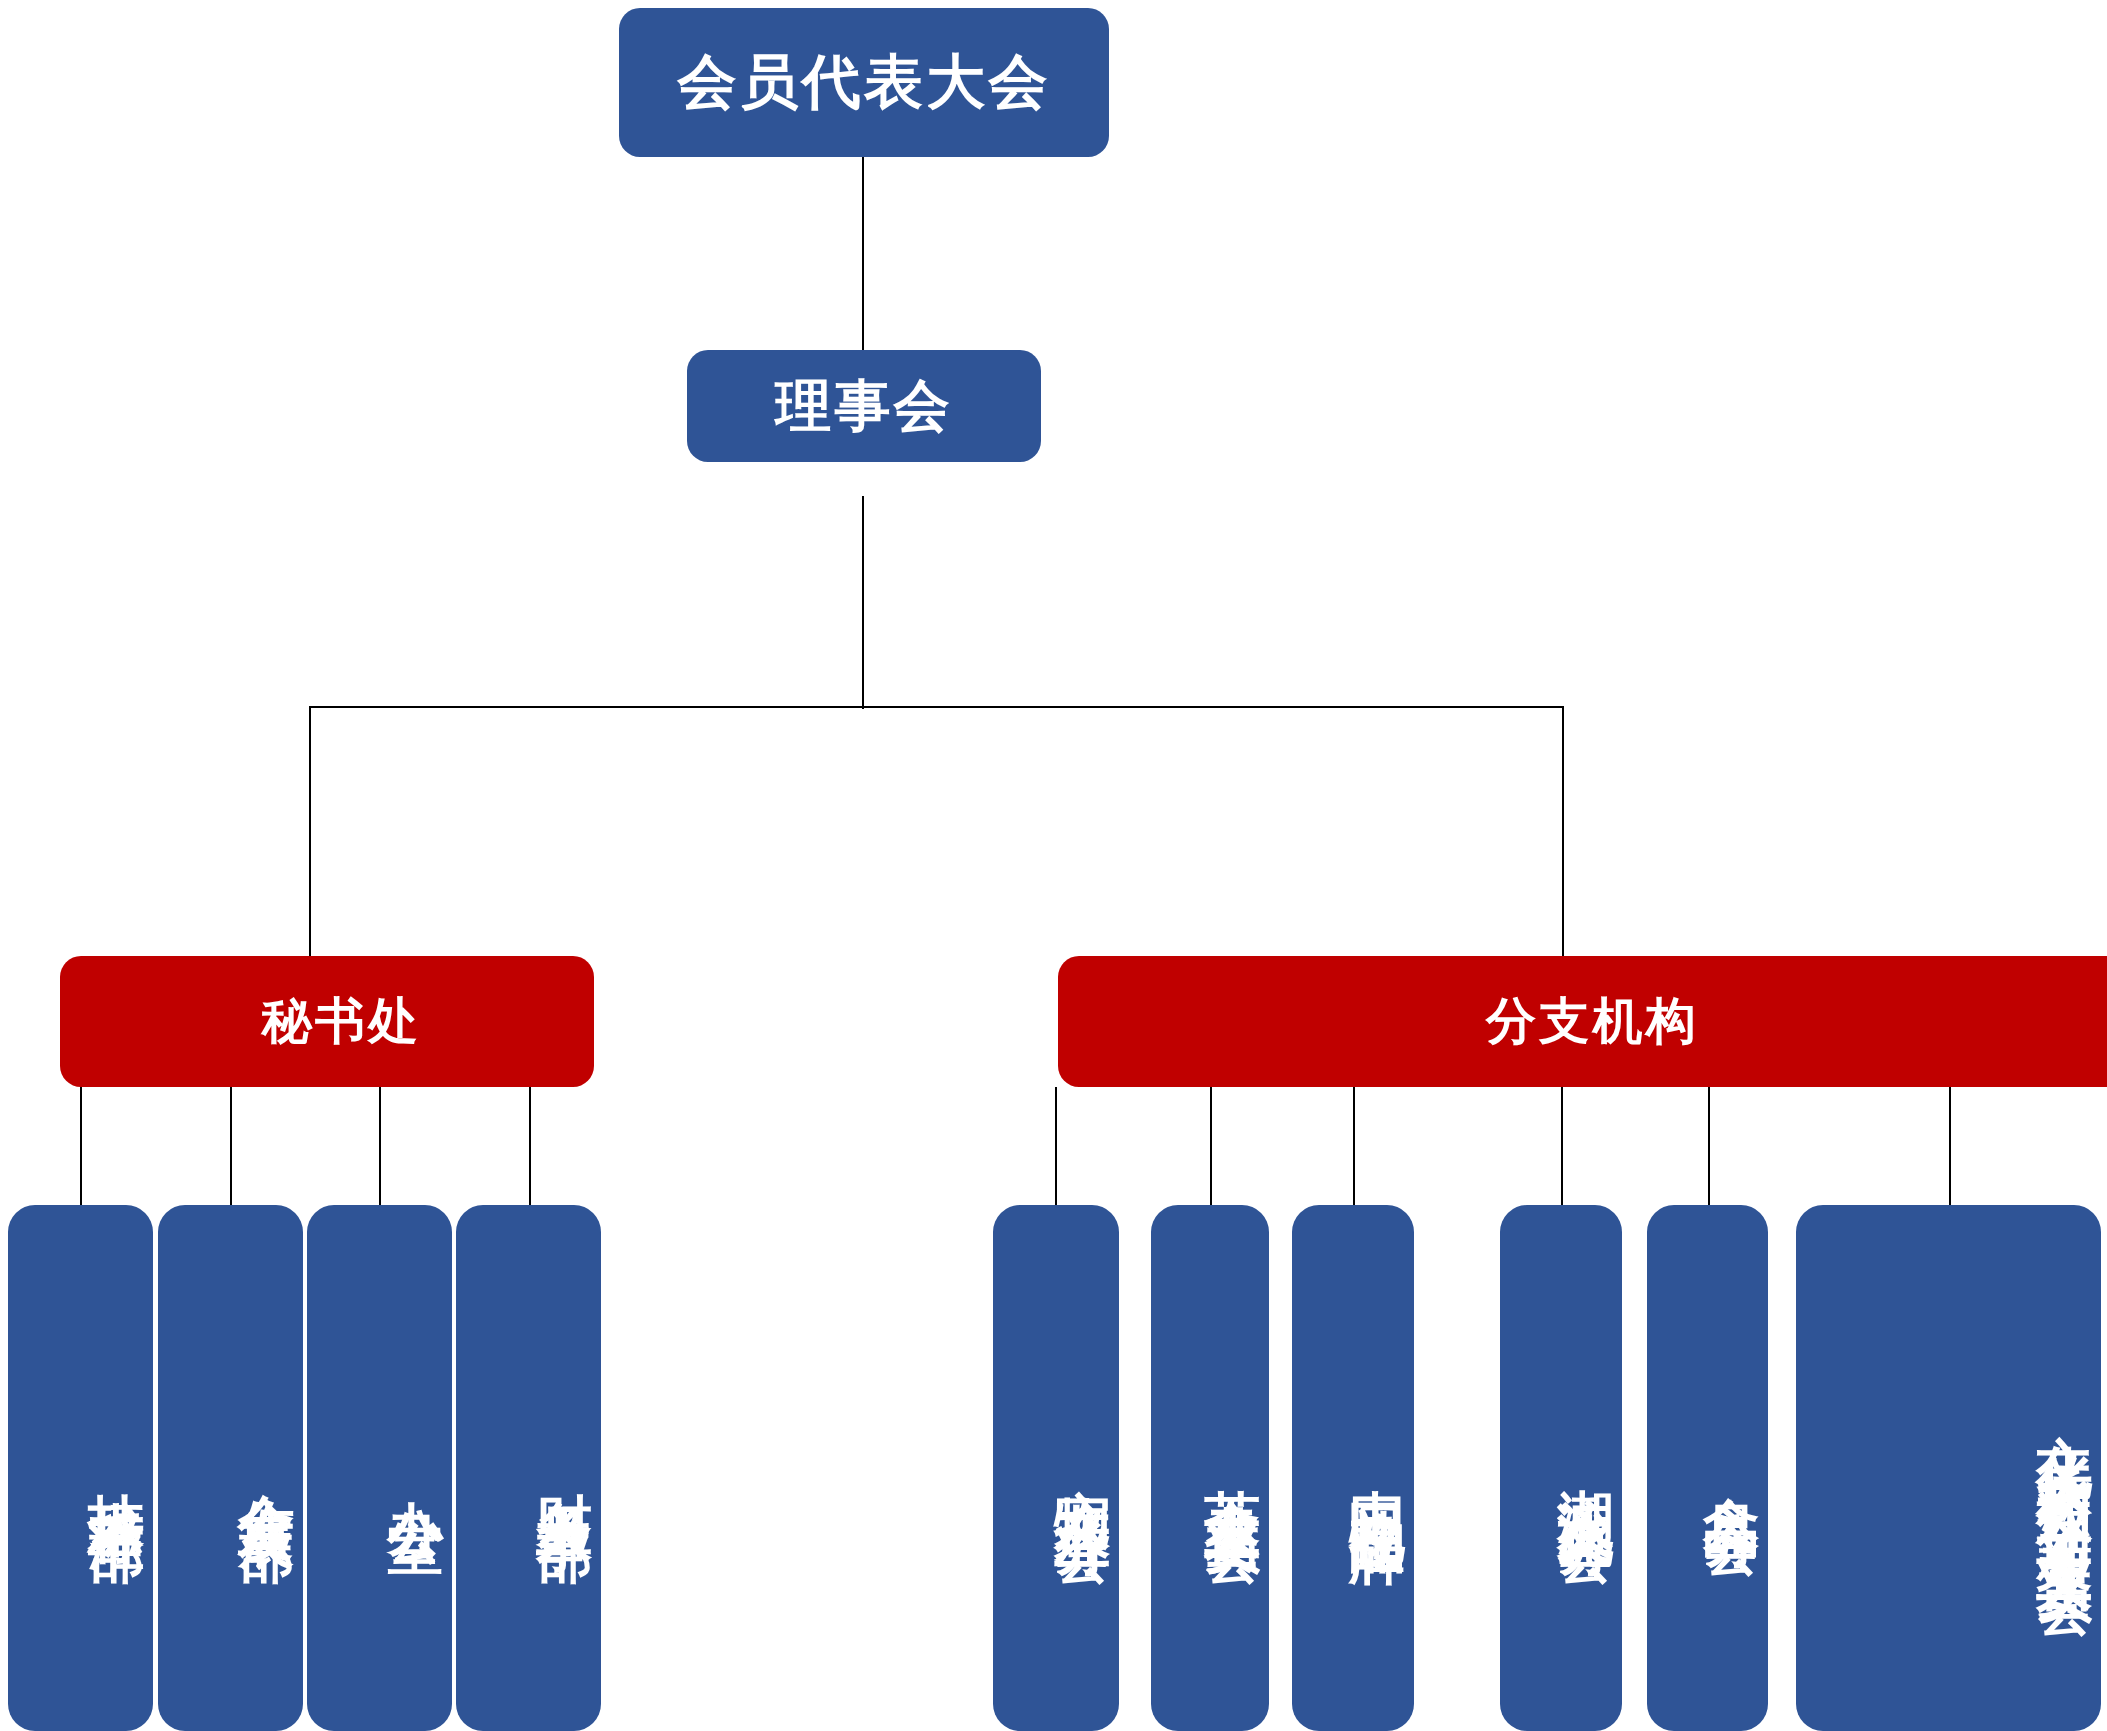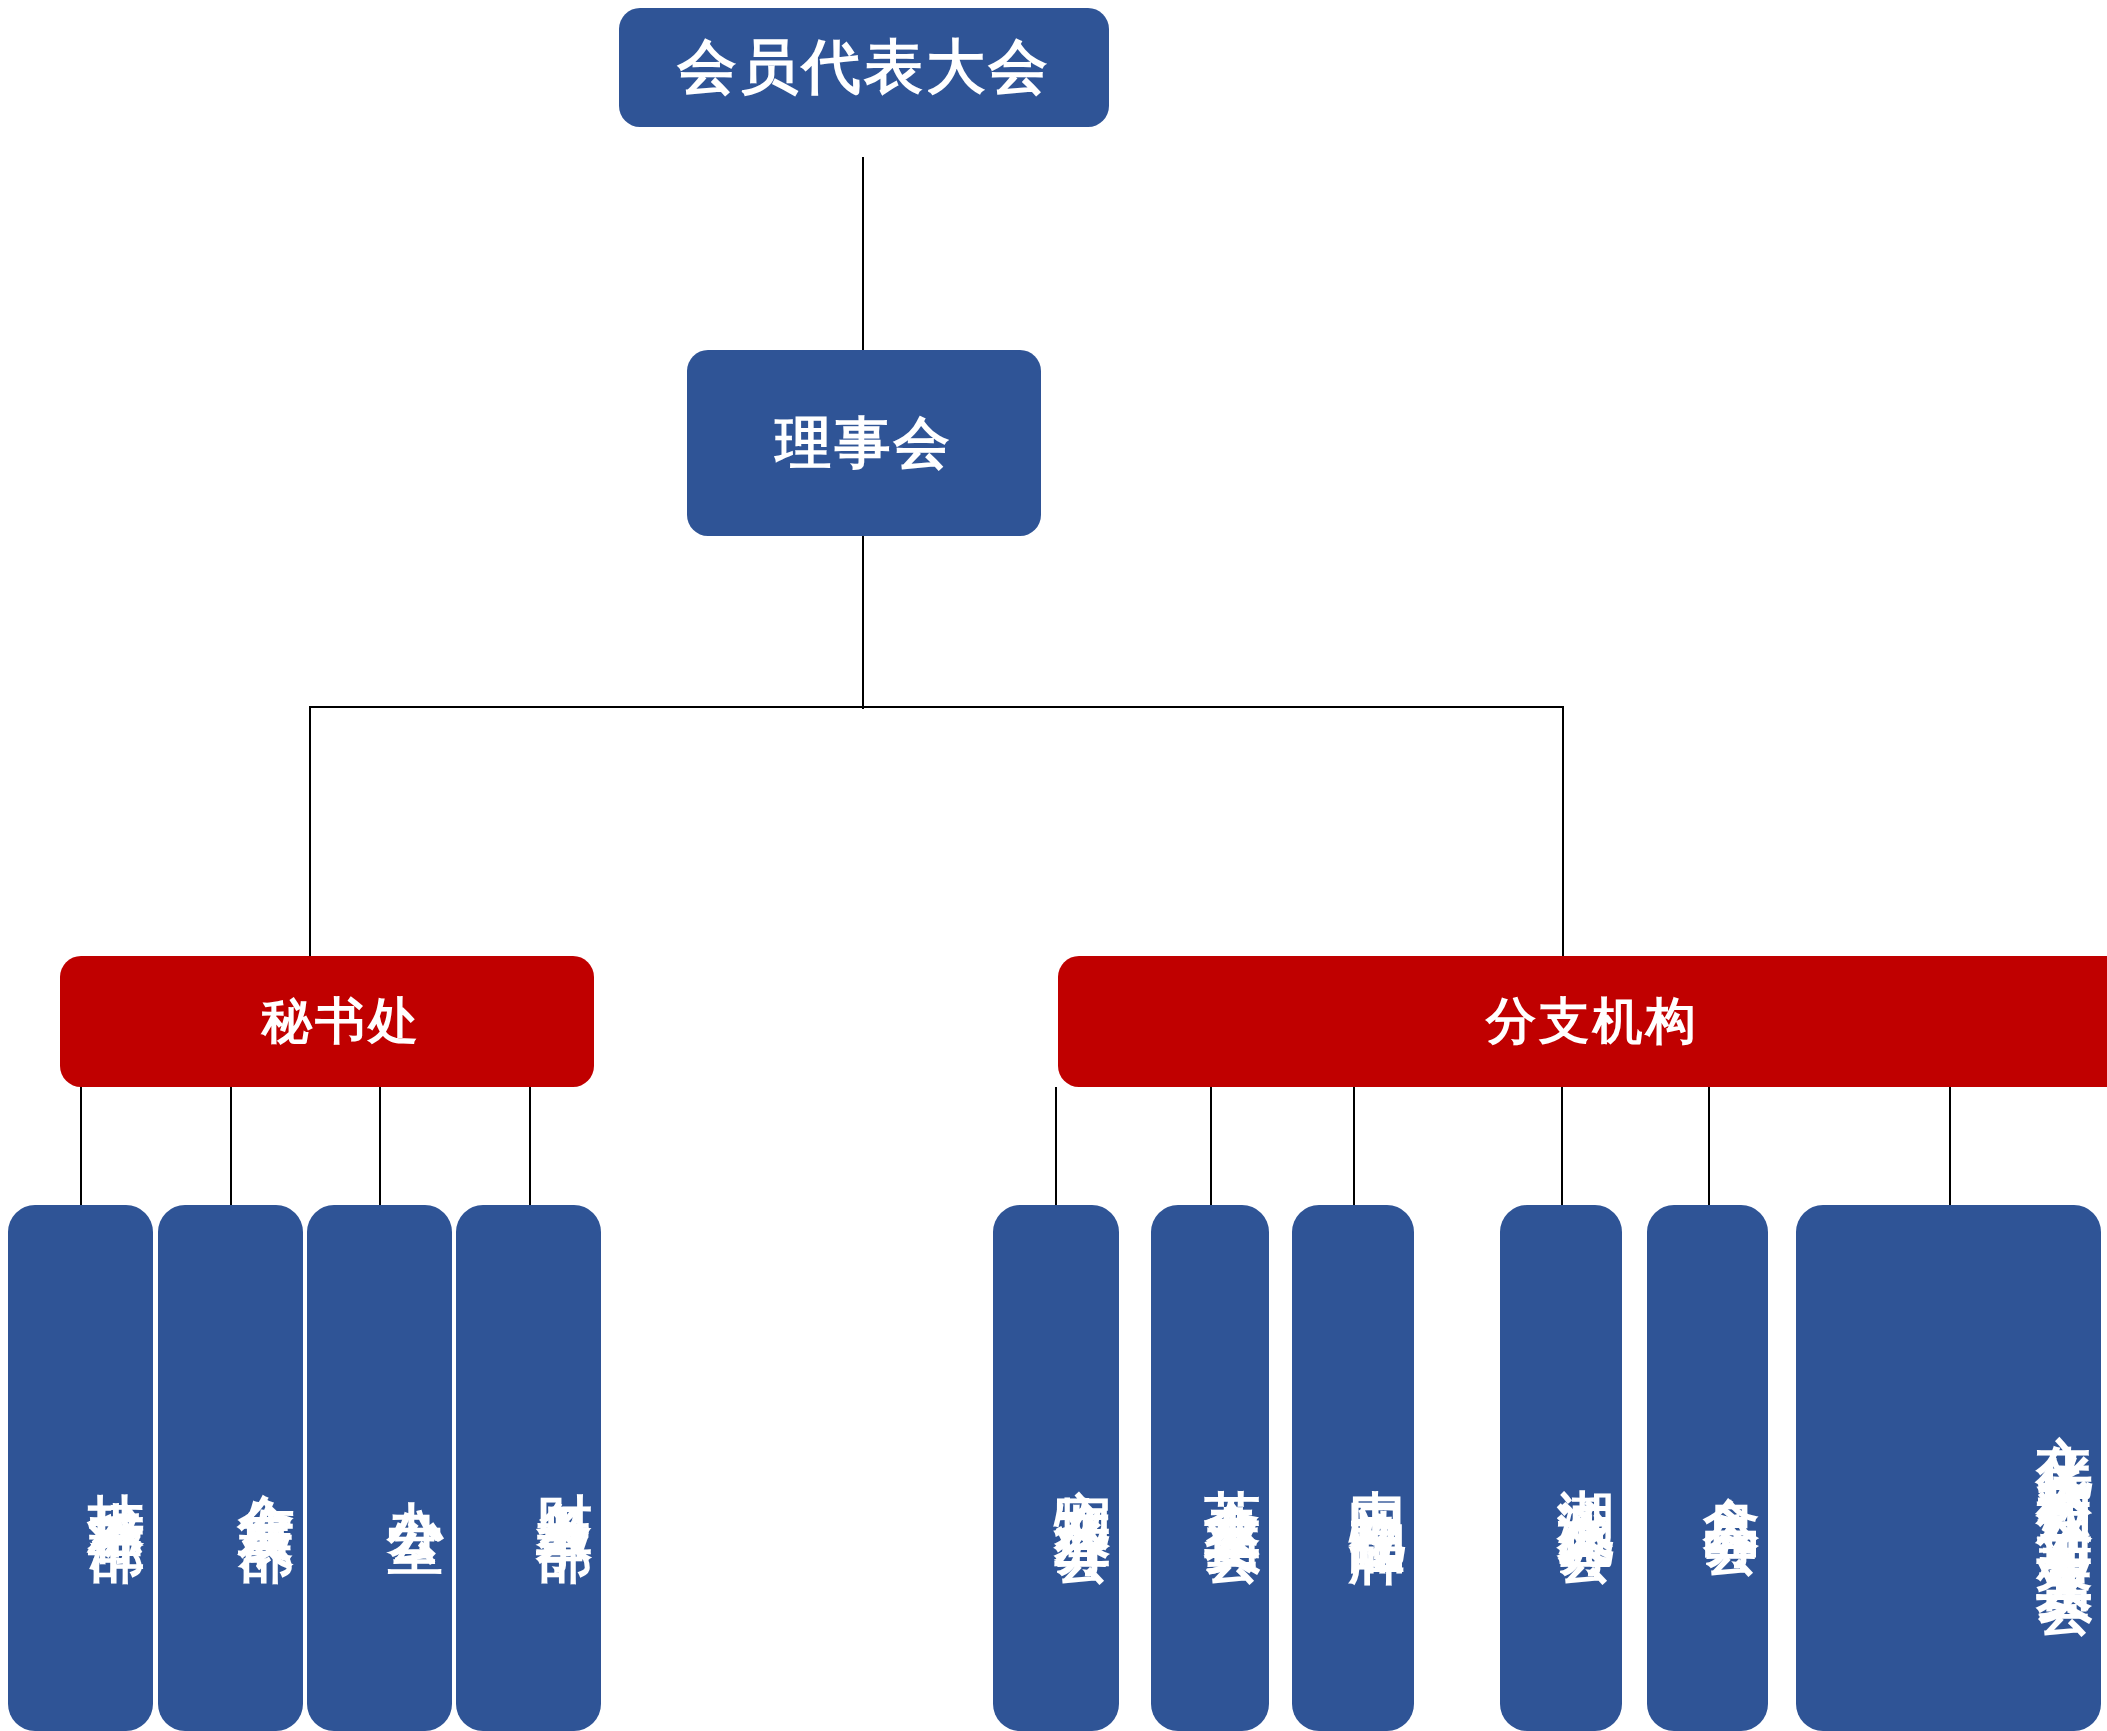--- a/index.html
+++ b/index.html
@@ -54,25 +54,25 @@
     writing-mode: vertical-rl;
     text-orientation: upright;
     letter-spacing: 8px;
     padding: 21px 3.2px 21px 3.2px;
     align-items: flex-start;
     justify-content: center;
   }
 
   
   #node-assembly {
-    left: 619px;  top: 8px;   width: 490px; height: 119px;
+    left: 619px;  top: 8px;   width: 490px; height: 149px;
     font-size: 59px;
   }
   #node-council {
-    left: 687px;  top: 350px;  width: 354px; height: 186px;
+    left: 687px;  top: 350px;  width: 354px; height: 112px;
     font-size: 56px;
   }
   #node-secretariat {
     left: 60px;   top: 956px; width: 534px; height: 131px;
     font-size: 50px;
     padding-left: 29px;
   }
   #node-branches {
     left: 1022px; top: 956px; width: 1069px; height: 131px;
     font-size: 50px;

